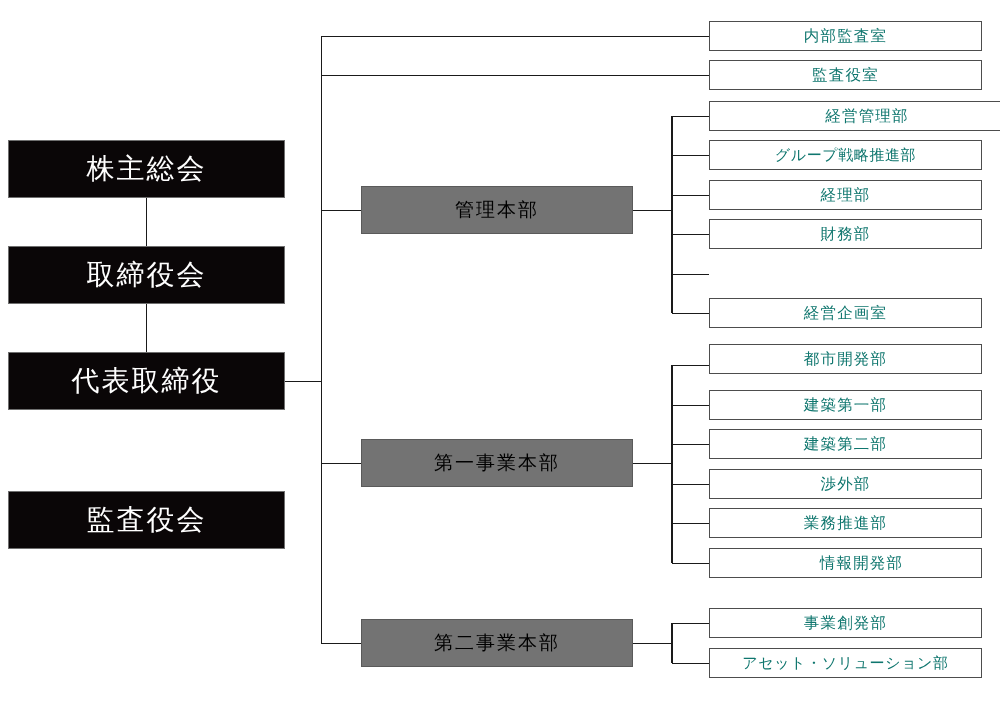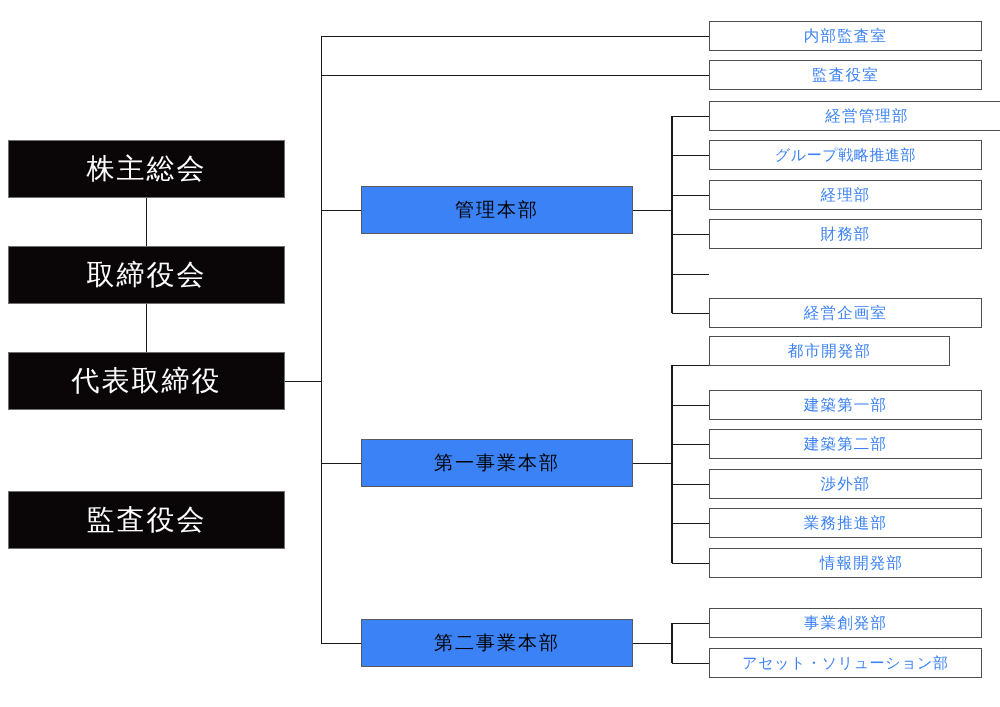--- a/index.html
+++ b/index.html
@@ -32,29 +32,29 @@
     white-space: nowrap;
   }
   .box-black {
     background: #0a0607;
     color: #ffffff;
     border: 1px solid #6f6f6f;
     font-size: 28px;
     letter-spacing: 2px;
   }
   .box-div {
-    background: #3b82f6;
+    background: #737373;
     color: #000000;
     border: 1.4px solid #5a5a5a;
     font-size: 19px;
     letter-spacing: 2px;
   }
   .box-dept {
     background: #ffffff;
-    color: #3b82f6;
+    color: #0f766e;
     border: 1.3px solid #4d4d4d;
     font-size: 15.5px;
     letter-spacing: 1.2px;
   }
   .box-dept.tight {
     letter-spacing: 0.6px;
     font-size: 15px;
   }
 
   
@@ -137,21 +137,21 @@
   </div>
 
   <div class="ln ln-h" style="left:321px; top:463px; width:40px;"></div>
   <div class="box box-div" style="left:361px; top:439px; width:272px; height:48px;">
     <span>第一事業本部</span>
   </div>
   <div class="ln ln-h" style="left:633px; top:463px; width:39px;"></div>
   <div class="ln ln-v" style="left:671.3px; top:365px; height:198px;"></div>
 
   <div class="ln ln-h" style="left:672px; top:365px; width:37px;"></div>
-  <div class="box box-dept" style="left:709px; top:336px; width:241px; height:30px;">
+  <div class="box box-dept" style="left:709px; top:344px; width:273px; height:30px;">
     <span>都市開発部</span>
   </div>
 
   <div class="ln ln-h" style="left:672px; top:405px; width:37px;"></div>
   <div class="box box-dept" style="left:709px; top:390px; width:273px; height:30px;">
     <span>建築第一部</span>
   </div>
 
   <div class="ln ln-h" style="left:672px; top:444px; width:37px;"></div>
   <div class="box box-dept" style="left:709px; top:429px; width:273px; height:30px;">

